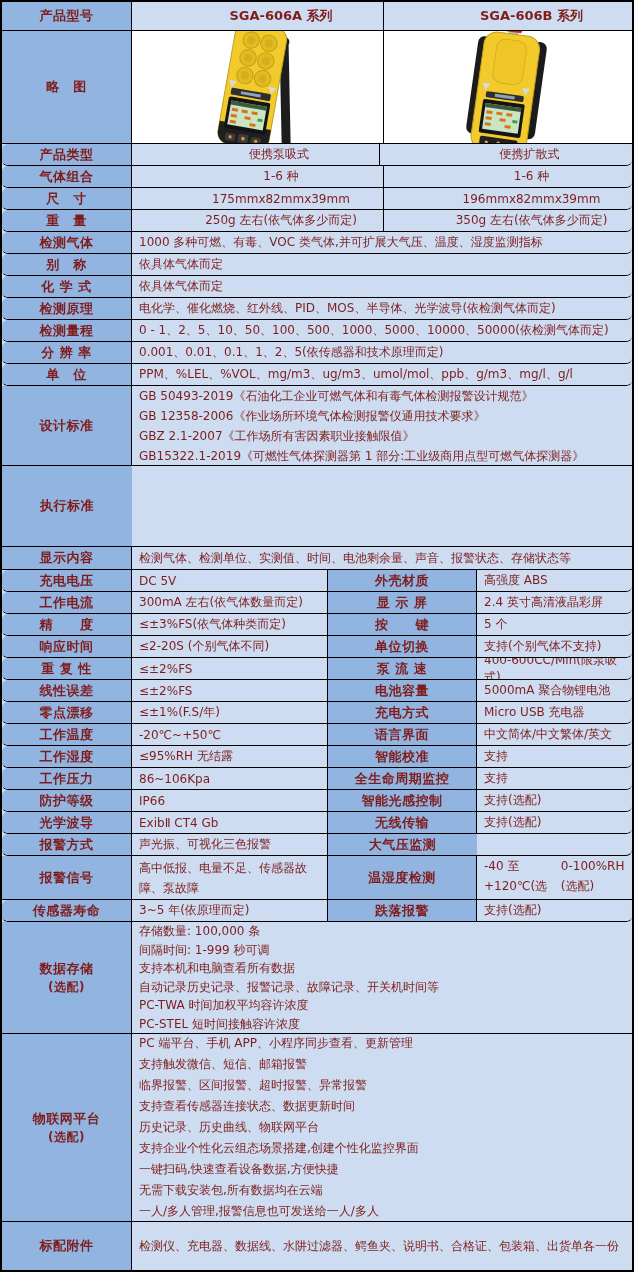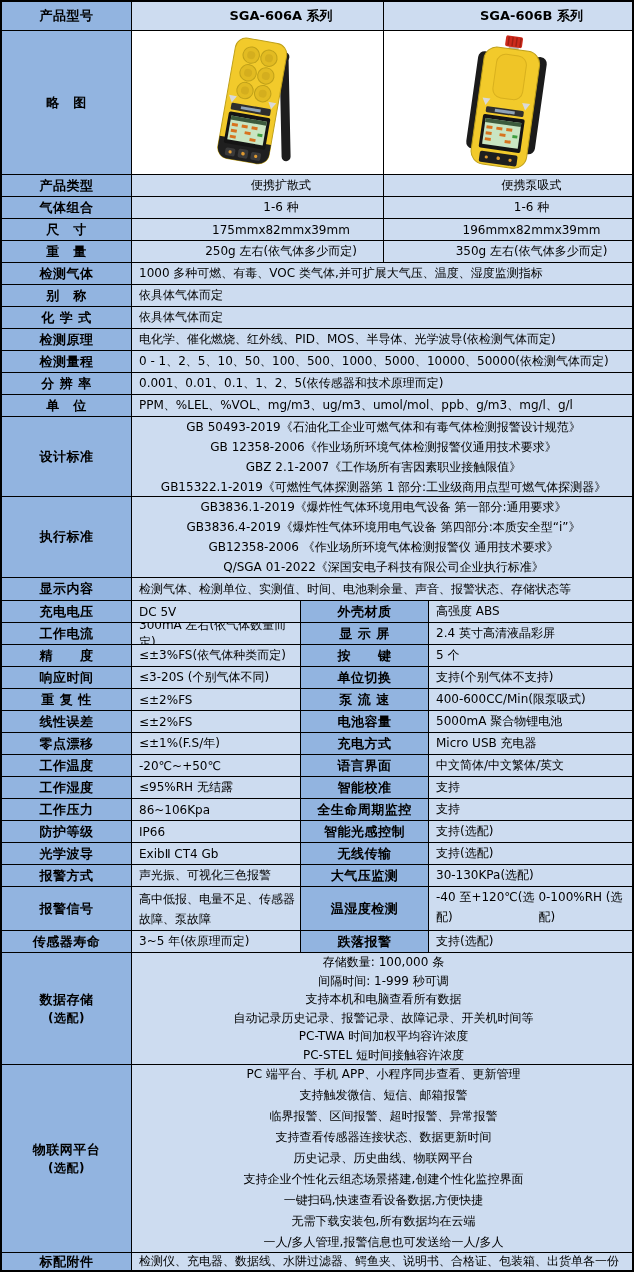--- a/index.html
+++ b/index.html
@@ -2,54 +2,54 @@
 <html><head>
 <meta charset="utf-8">
 <style>
   * { box-sizing: border-box; }
   html,body { margin:0; padding:0; background:#ffffff; }
   .table {
     width:634px; height:1272px;
     border:2px solid #000;
     display:flex; flex-direction:column;
     font-family:"DejaVu Sans","Liberation Sans",sans-serif;
-    color:#000000; background:#CDDCF0;
+    color:#7f1d1d; background:#CDDCF0;
   }
   .row { display:flex; border-bottom:1px solid #000; flex-shrink:0; overflow:hidden; }
   .row:last-child { border-bottom:none; flex:1;font-family:Liberation Serif, serif; }
   .cell { border-right:1px solid #000; display:flex; align-items:center; overflow:hidden; }
   .cell:last-child { border-right:none; }
   .label {
     background:#92B4E0; font-weight:bold; font-size:13px;
     justify-content:center; text-align:center; letter-spacing:0.5px;
     flex-direction:column; line-height:1.5;
   }
   .sub { font-size:12px; }
   .value { background:#CDDCF0; font-size:12px; }
   .img { background:#ffffff; justify-content:center; }
   .center { justify-content:center; text-align:left;padding-left:47px; }
   .left { padding-left:7px; padding-right:4px; }
   .bold { font-weight:bold; font-size:13px; }
   .w-label { width:130px; }
   .w-a { width:252px; }
   .w-b { flex:1; }
   .w-full { flex:1; }
-  .w-v1 { width:169px; }
-  .w-l2 { width:128px; }
+  .w-v1 { width:196px; }
+  .w-l2 { width:149px; }
   .w-v2 { flex:1; }
   .h-header { height:29px; }
-  .h-sketch { height:144px; }
-  .h22 { height:22px; }
+  .h-sketch { height:113px; }
+  .h22 { height:22px;border-radius:6px; }
   .h23 { height:23px; }
   .h44 { height:44px; }
   .h80 { height:80px; }
   .h81 { height:81px; }
   .h112 { height:112px; }
   .h188 { height:188px; }
-  .lines { flex-direction:column; align-items:center; justify-content:center; }
+  .lines { flex-direction:column; align-items:flex-start; justify-content:center; }
   .lines div { white-space:nowrap; }
   .lh20 div { line-height:20px; }
   .lh18 div { line-height:18.5px; }
   .lh21 div { line-height:21px; }
   .twolines { flex-direction:row; align-items:flex-start; justify-content:center; }
   .twolines div { line-height:20px; }
 </style>
 </head>
 <body>
 
@@ -149,22 +149,22 @@
               <circle cx="64" cy="124" r="1.8"></circle>
               <circle cx="76" cy="124.5" r="1.6"></circle>
           </g>
         </g>
       </svg>
     </div>
   </div>
 
   <div class="row h22">
     <div class="cell label w-label">产品类型</div>
+    <div class="cell value w-b center">便携泵吸式</div>
     <div class="cell value w-a center">便携扩散式</div>
-    <div class="cell value w-b center">便携泵吸式</div>
   </div>
   <div class="row h22">
     <div class="cell label w-label">气体组合</div>
     <div class="cell value w-a center">1-6 种</div>
     <div class="cell value w-b center">1-6 种</div>
   </div>
   <div class="row h22">
     <div class="cell label w-label">尺　寸</div>
     <div class="cell value w-a center">175mmx82mmx39mm</div>
     <div class="cell value w-b center">196mmx82mmx39mm</div>
@@ -209,26 +209,20 @@
     <div class="cell value w-full left lines lh20">
       <div>GB 50493-2019《石油化工企业可燃气体和有毒气体检测报警设计规范》</div>
       <div>GB 12358-2006《作业场所环境气体检测报警仪通用技术要求》</div>
       <div>GBZ 2.1-2007《工作场所有害因素职业接触限值》</div>
       <div>GB15322.1-2019《可燃性气体探测器第 1 部分:工业级商用点型可燃气体探测器》</div>
     </div>
   </div>
 
   <div class="row h81">
     <div class="cell label w-label">执行标准</div>
-    <div class="cell value w-full left lines lh20">
-      <div>GB3836.1-2019《爆炸性气体环境用电气设备 第一部分:通用要求》</div>
-      <div>GB3836.4-2019《爆炸性气体环境用电气设备 第四部分:本质安全型“i”》</div>
-      <div>GB12358-2006 《作业场所环境气体检测报警仪 通用技术要求》</div>
-      <div>Q/SGA 01-2022《深国安电子科技有限公司企业执行标准》</div>
-    </div>
   </div>
 
   <div class="row h23">
     <div class="cell label w-label">显示内容</div>
     <div class="cell value w-full left">检测气体、检测单位、实测值、时间、电池剩余量、声音、报警状态、存储状态等</div>
   </div>
 
   <div class="row h22">
     <div class="cell label w-label">充电电压</div>
     <div class="cell value w-v1 left">DC 5V</div>
@@ -242,21 +236,21 @@
     <div class="cell value w-v2 left">2.4 英寸高清液晶彩屏</div>
   </div>
   <div class="row h22">
     <div class="cell label w-label">精　　度</div>
     <div class="cell value w-v1 left">≤±3%FS(依气体种类而定)</div>
     <div class="cell label w-l2">按　　键</div>
     <div class="cell value w-v2 left">5 个</div>
   </div>
   <div class="row h22">
     <div class="cell label w-label">响应时间</div>
-    <div class="cell value w-v1 left">≤3-20S (个别气体不同)</div>
+    <div class="cell value w-v1 left">≤2-20S (个别气体不同)</div>
     <div class="cell label w-l2">单位切换</div>
     <div class="cell value w-v2 left">支持(个别气体不支持)</div>
   </div>
   <div class="row h22">
     <div class="cell label w-label">重 复 性</div>
     <div class="cell value w-v1 left">≤±2%FS</div>
     <div class="cell label w-l2">泵 流 速</div>
     <div class="cell value w-v2 left">400-600CC/Min(限泵吸式)</div>
   </div>
   <div class="row h22">
@@ -298,21 +292,20 @@
   <div class="row h22">
     <div class="cell label w-label">光学波导</div>
     <div class="cell value w-v1 left">ExibⅡ CT4 Gb</div>
     <div class="cell label w-l2">无线传输</div>
     <div class="cell value w-v2 left">支持(选配)</div>
   </div>
   <div class="row h22">
     <div class="cell label w-label">报警方式</div>
     <div class="cell value w-v1 left">声光振、可视化三色报警</div>
     <div class="cell label w-l2">大气压监测</div>
-    <div class="cell value w-v2 left">30-130KPa(选配)</div>
   </div>
   <div class="row h44">
     <div class="cell label w-label">报警信号</div>
     <div class="cell value w-v1 left" style="white-space:normal;line-height:20px;">高中低报、电量不足、传感器故障、泵故障</div>
     <div class="cell label w-l2">温湿度检测</div>
     <div class="cell value w-v2 left twolines">
       <div>-40 至+120℃(选配)</div>
       <div>0-100%RH  (选配)</div>
     </div>
   </div>

